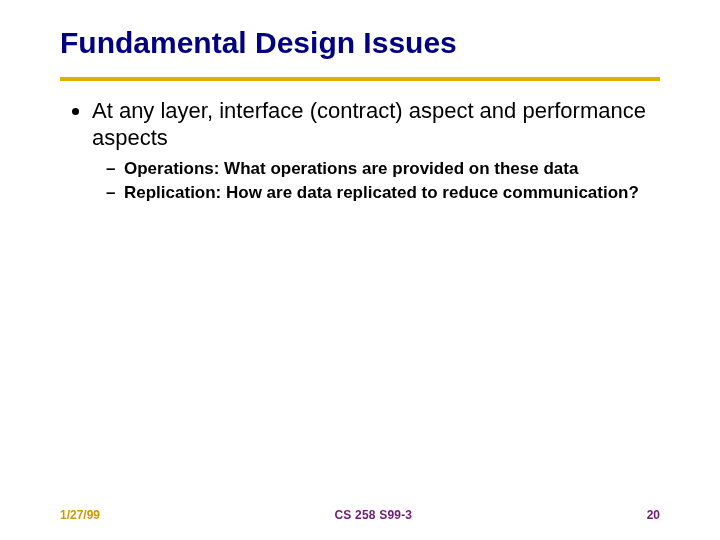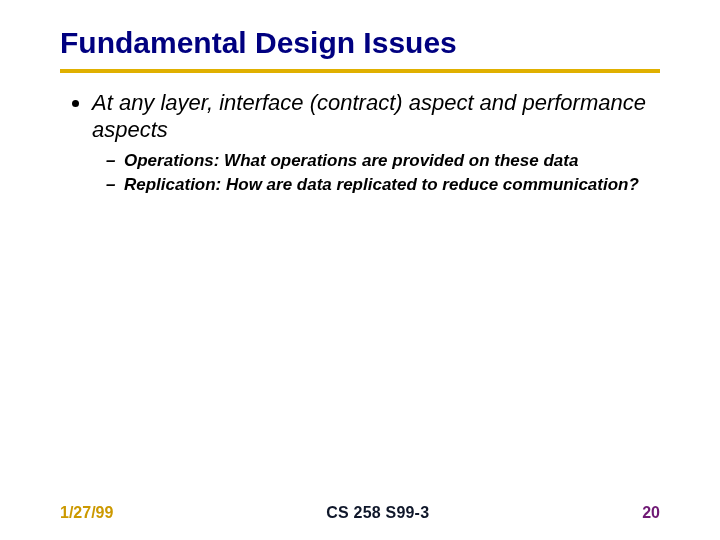--- a/index.html
+++ b/index.html
@@ -20,42 +20,41 @@
     padding: 0;
     position: relative;
   }
   .title-wrap {
     padding: 26px 60px 0 60px;
   }
   .title {
     font-size: 30px;
     font-weight: bold;
     color: #000080;
-    margin: 0 0 8px 0;
+    margin: 0 0 16px 0;
     line-height: 1.15;
   }
   .rule {
     height: 4px;
     background: #e0b000;
     margin: 0 60px 16px 60px;
   }
   .body {
     padding: 0 60px 0 70px;
   }
   .lvl1 {
     list-style: disc;
     margin: 0;
     padding-left: 22px;
   }
   .lvl1 > li {
     font-size: 22px;
     font-weight: normal;
     line-height: 1.25;
     margin-bottom: 10px;
-    font-style: italic;
   }
   .lvl2 {
     list-style: none;
     margin: 6px 0 0 0;
     padding-left: 14px;
   }
   .lvl2 > li {
     font-size: 17px;
     font-weight: bold;
     line-height: 1.28;
@@ -72,25 +71,25 @@
   .footer {
     position: absolute;
     bottom: 18px;
     left: 0;
     width: 720px;
     box-sizing: border-box;
     padding: 0 60px;
     display: flex;
     justify-content: space-between;
     align-items: baseline;
-    font-size: 16px;
+    font-size: 12px;
     font-weight: bold;
   }
   .footer .date  { color: #cc9900; }
-  .footer .course{ color: #0f172a; letter-spacing: 0.2px; }
+  .footer .course{ color: #701a75; letter-spacing: 0.2px; }
   .footer .page  { color: #701a75; }
 </style>
 </head>
 <body>
 
 <div class="slide">
 
   <div class="title-wrap">
     <h1 class="title">Fundamental Design Issues</h1>
   </div>

